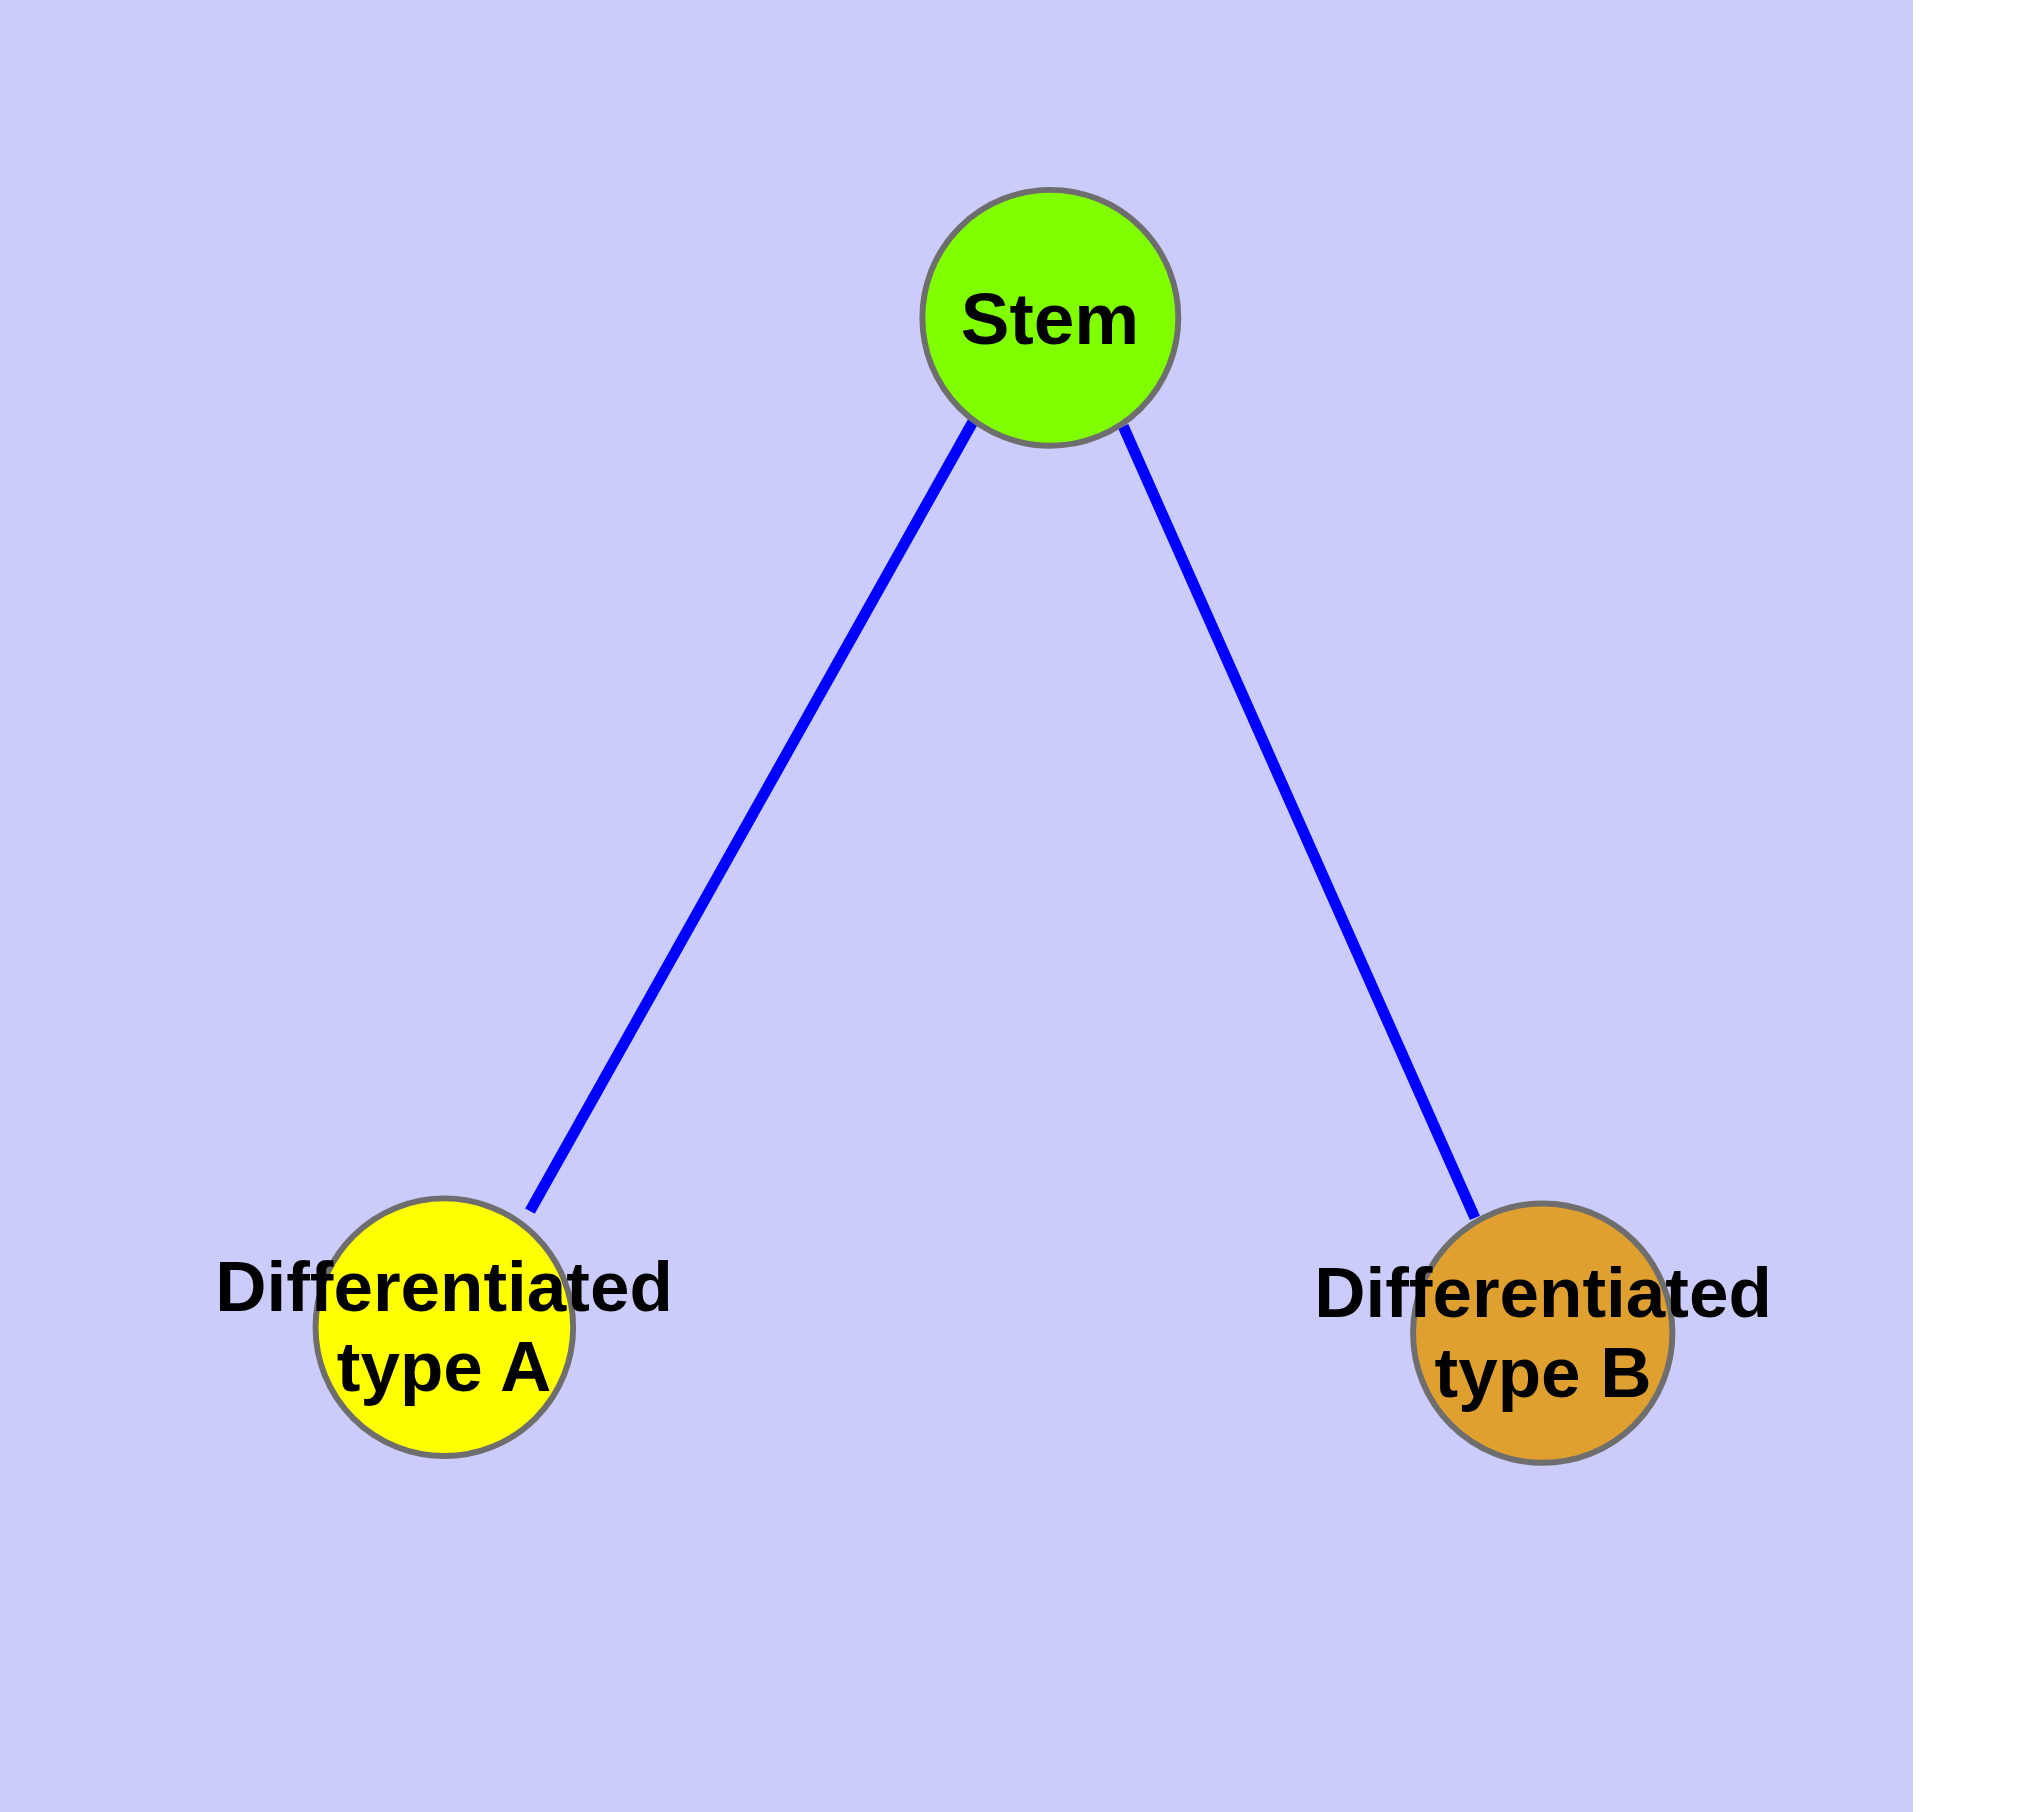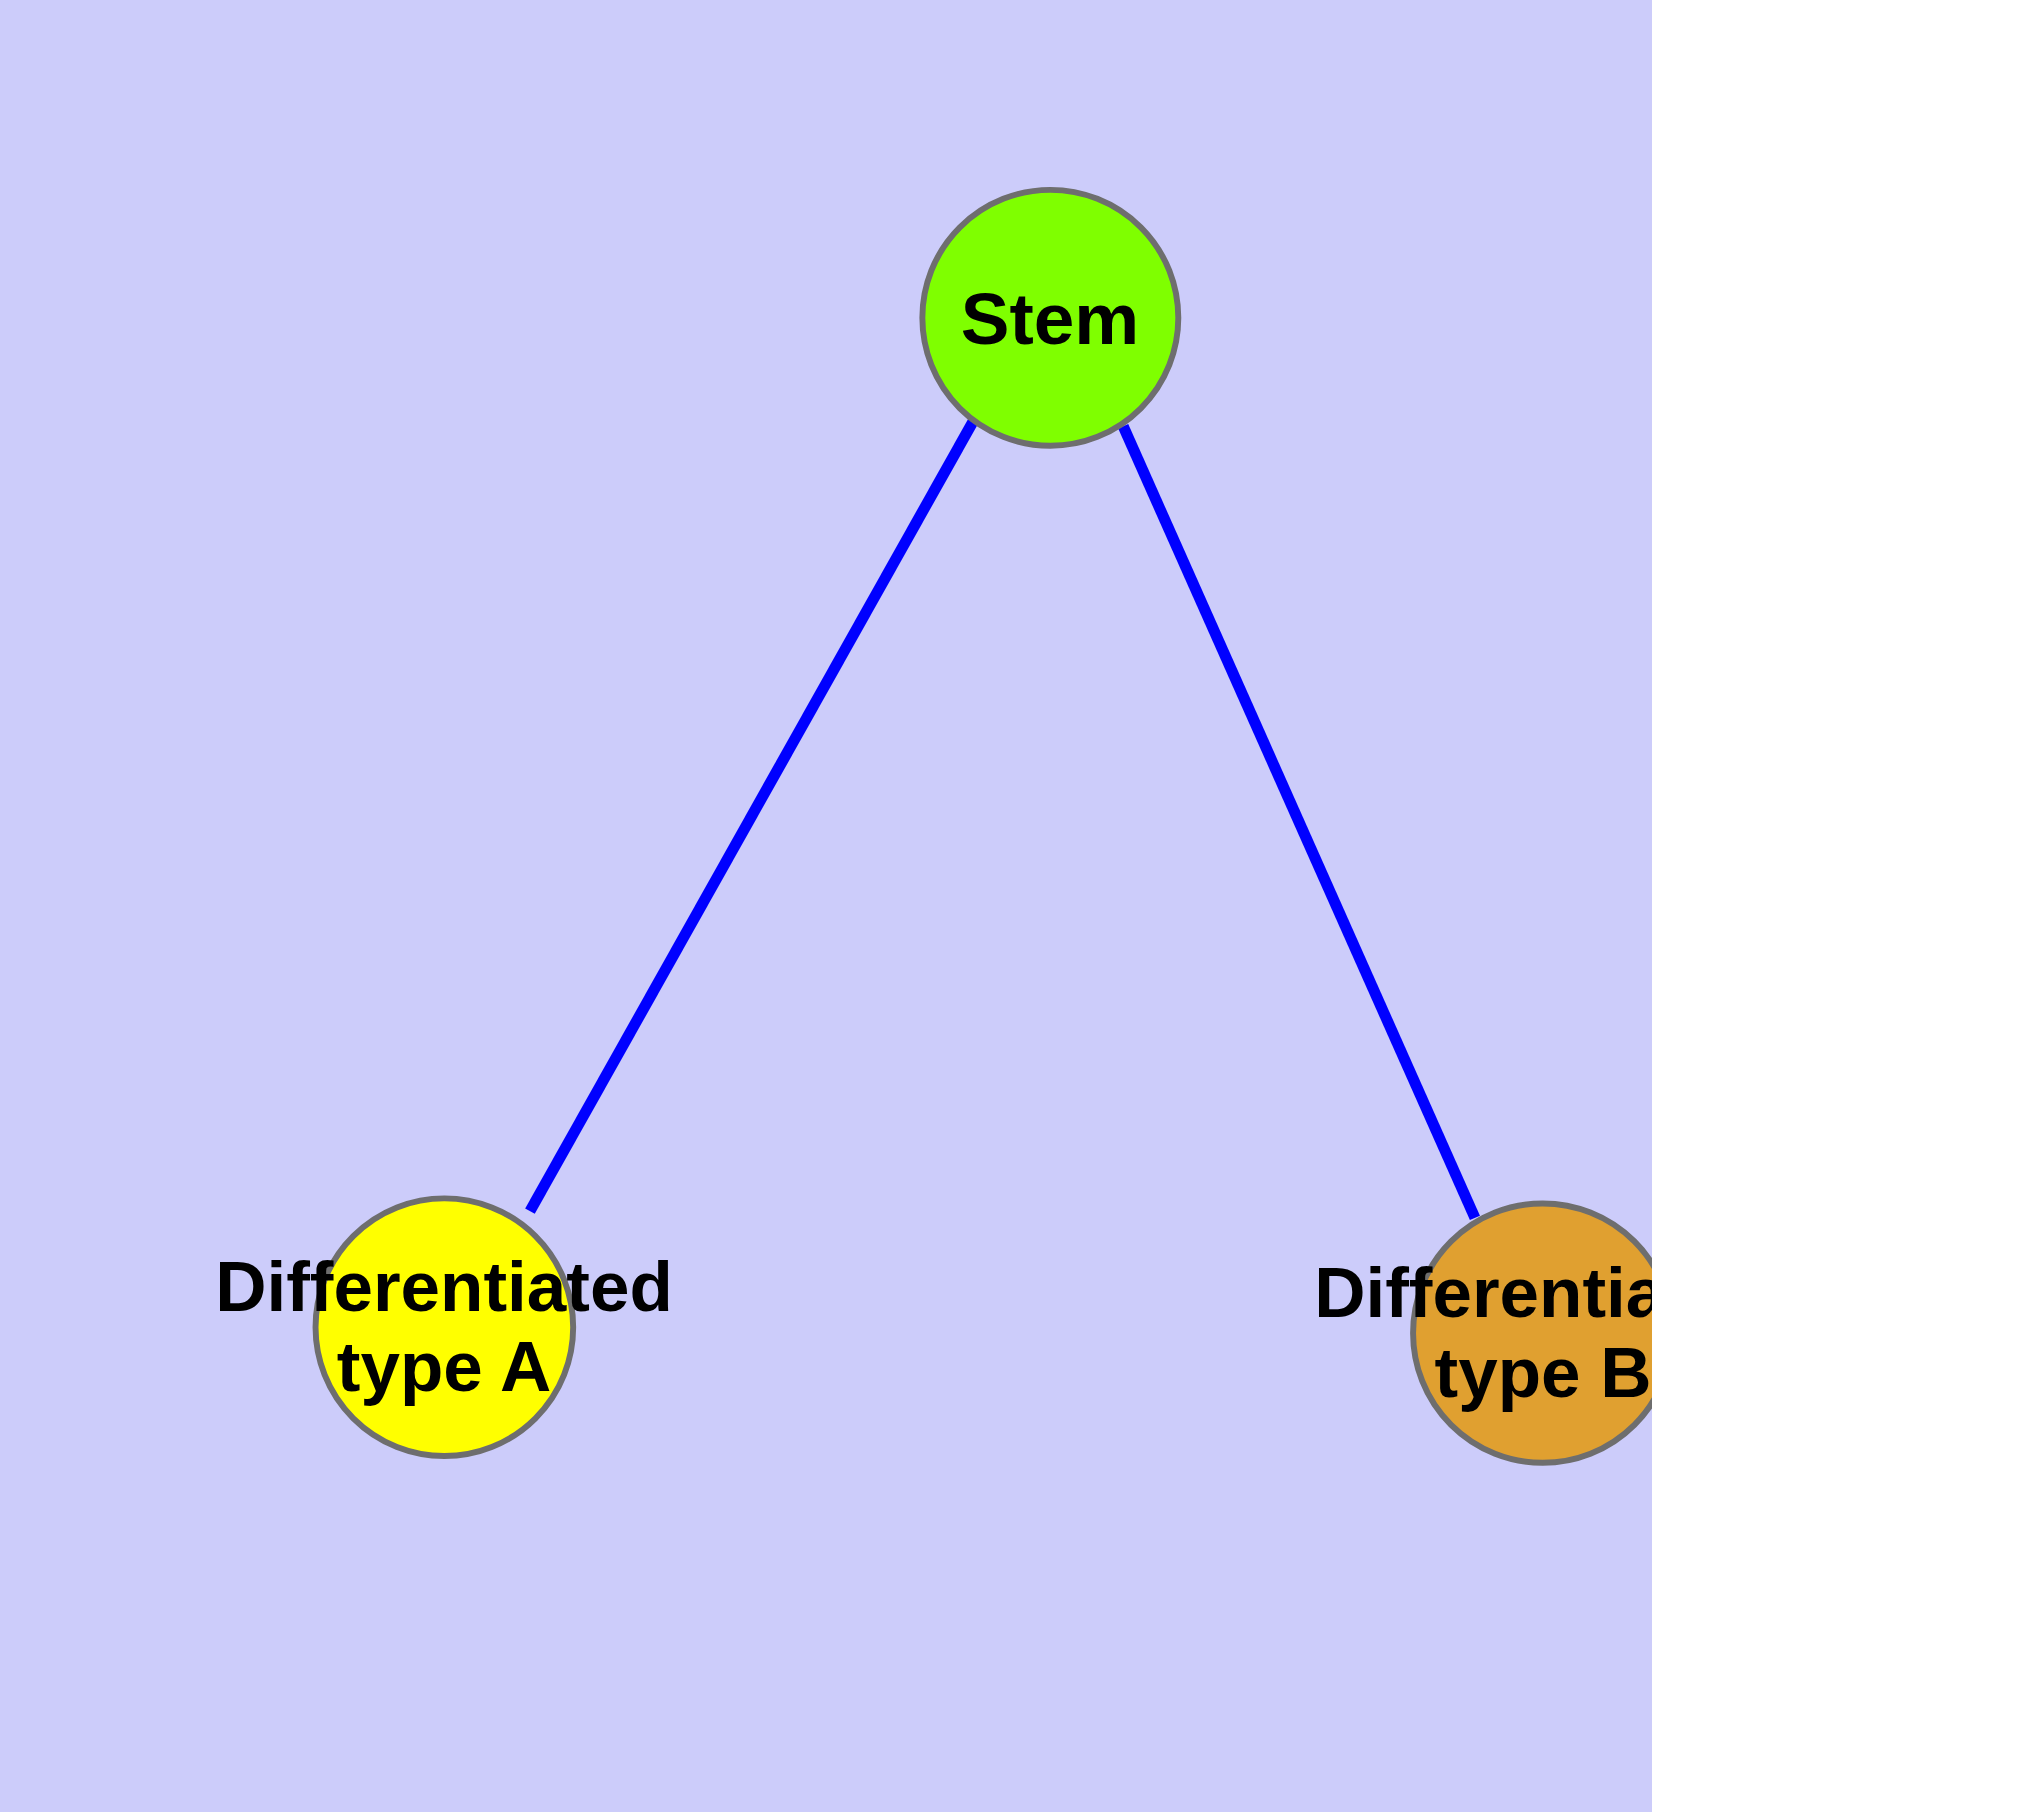--- a/index.html
+++ b/index.html
@@ -2,21 +2,21 @@
 <html style="font-size:13.6px"><head>
 <meta charset="utf-8">
 <style>
   html, body {
     margin: 0;
     padding: 0;
     background: #ffffff;
   }
   #canvas {
     position: relative;
-    width: 1652px;
+    width: 1913px;
     height: 1812px;
     overflow: hidden;
     font-family: "Liberation Sans", sans-serif;
   }
   #bg-rect {
     position: absolute;
     left: 0; top: 0;
     width: 100%; height: 100%;
   }
   #graph-svg {

